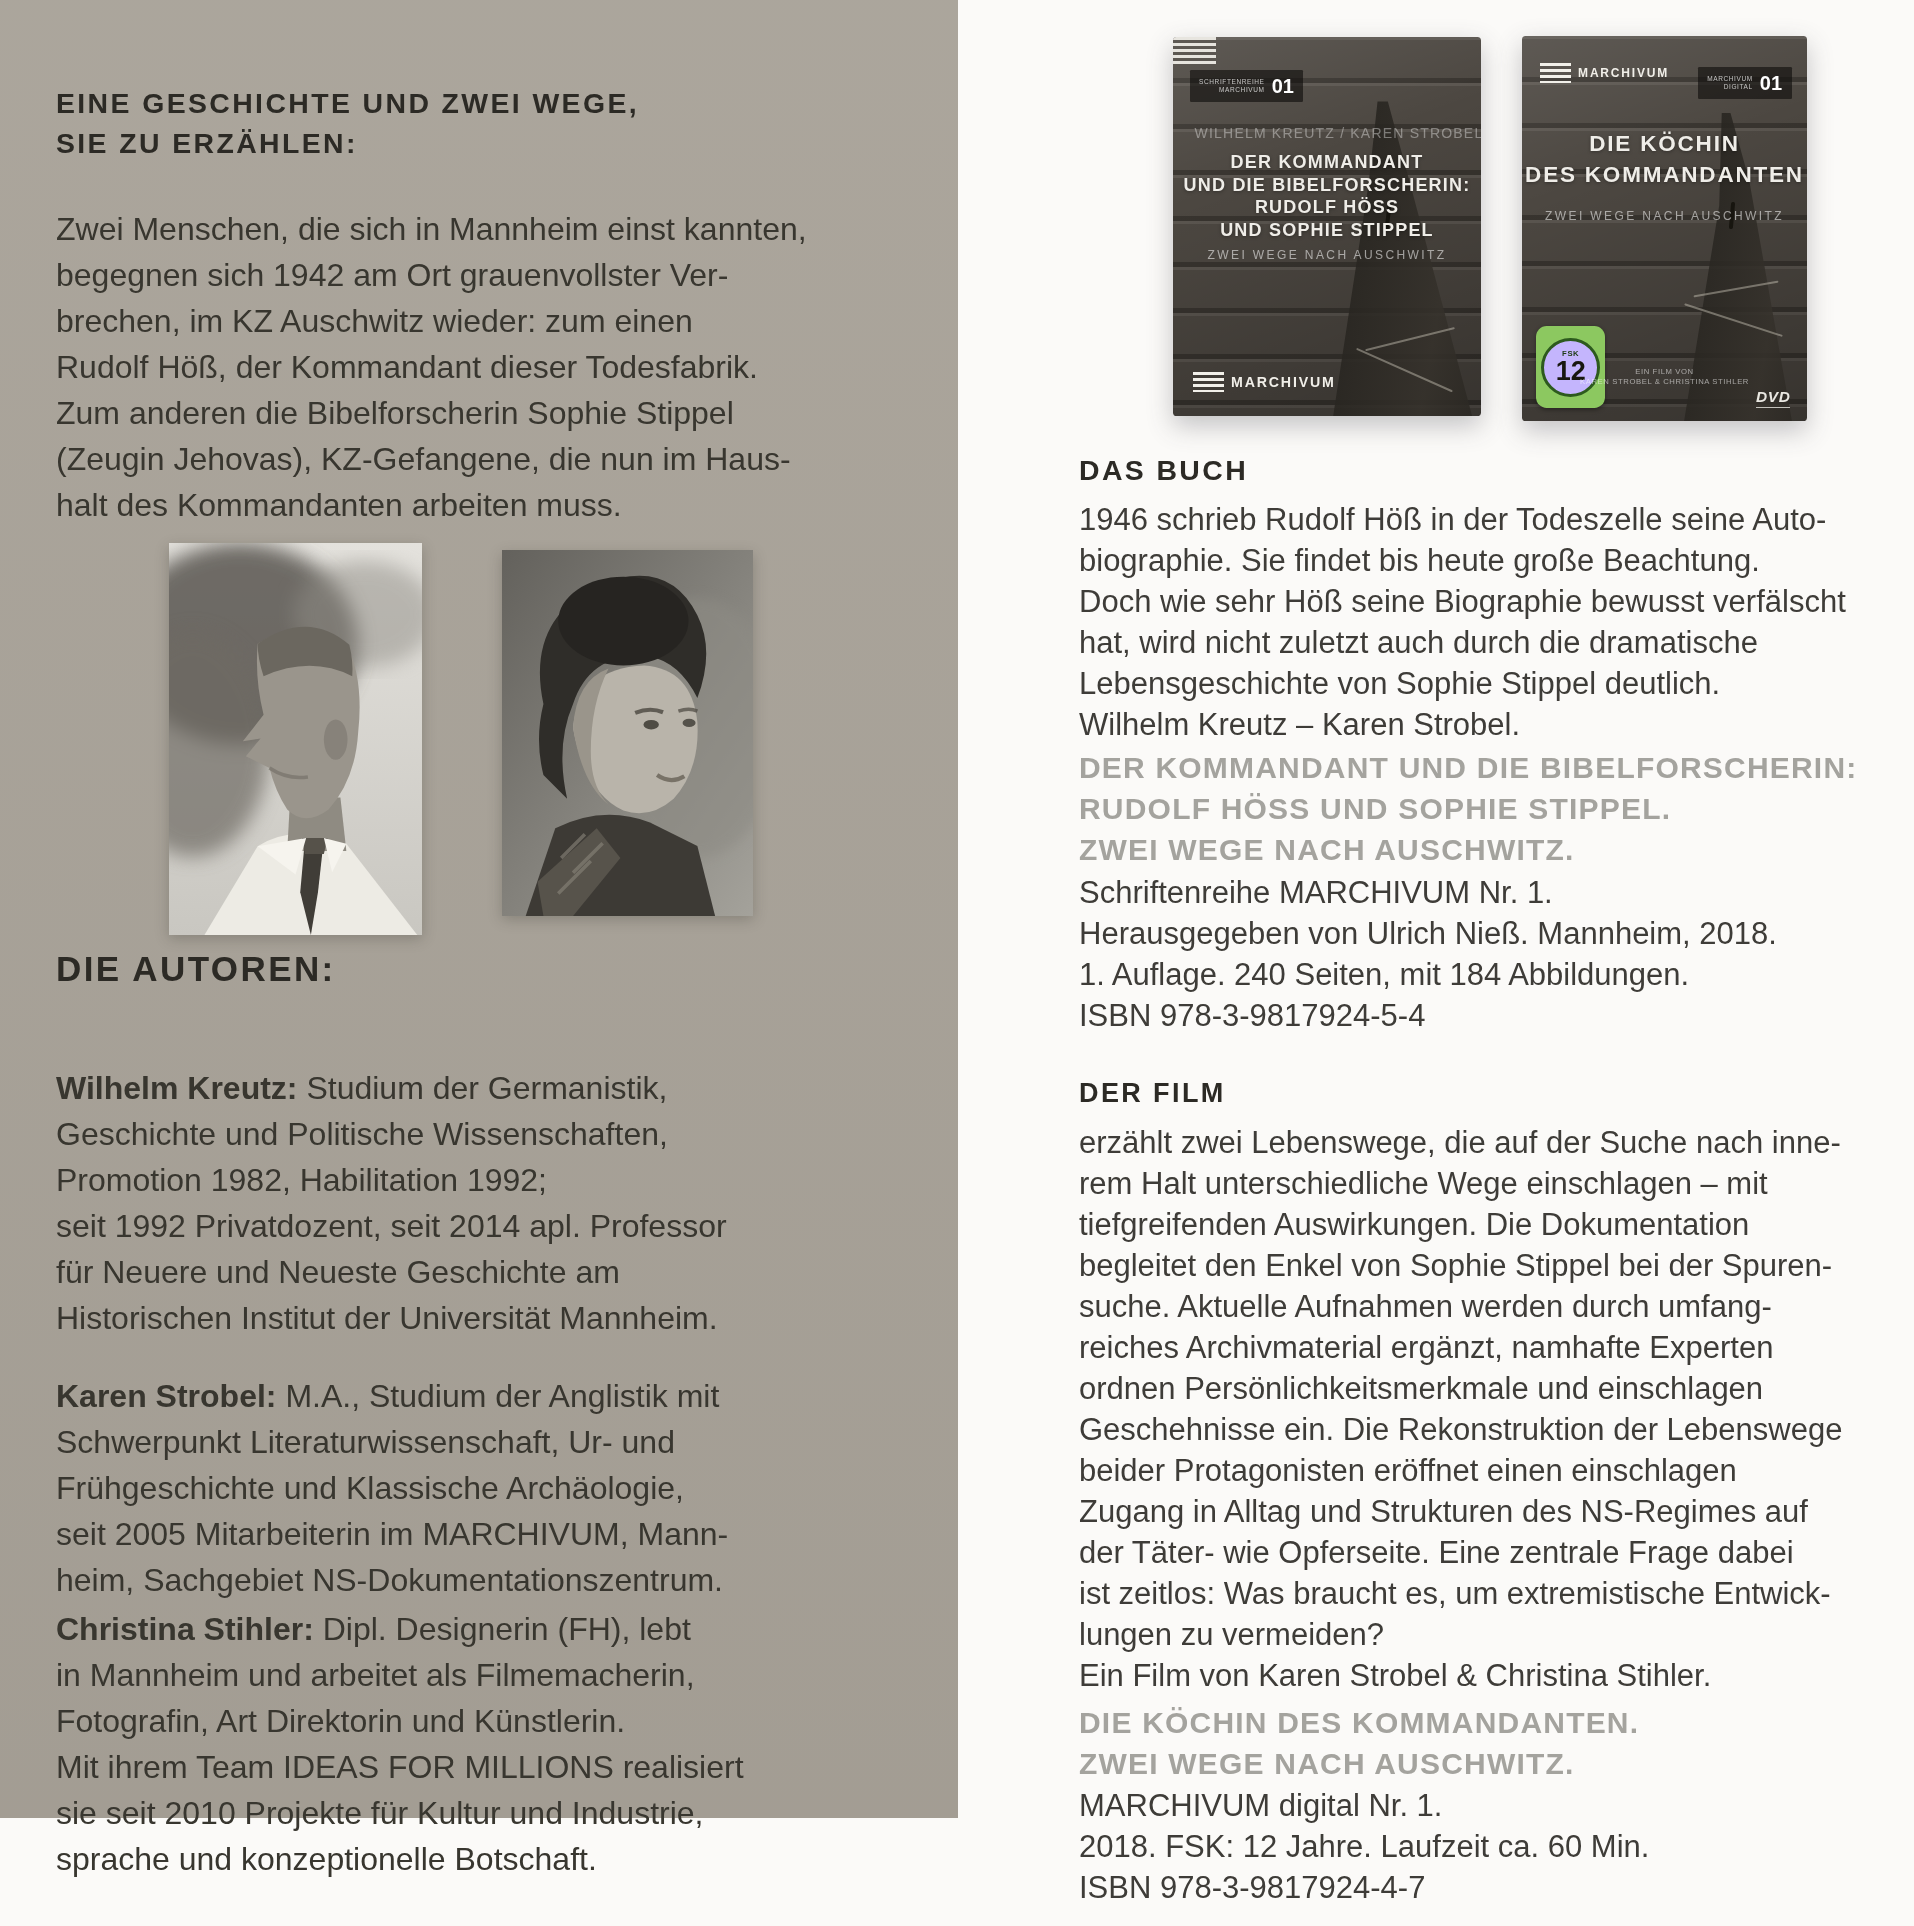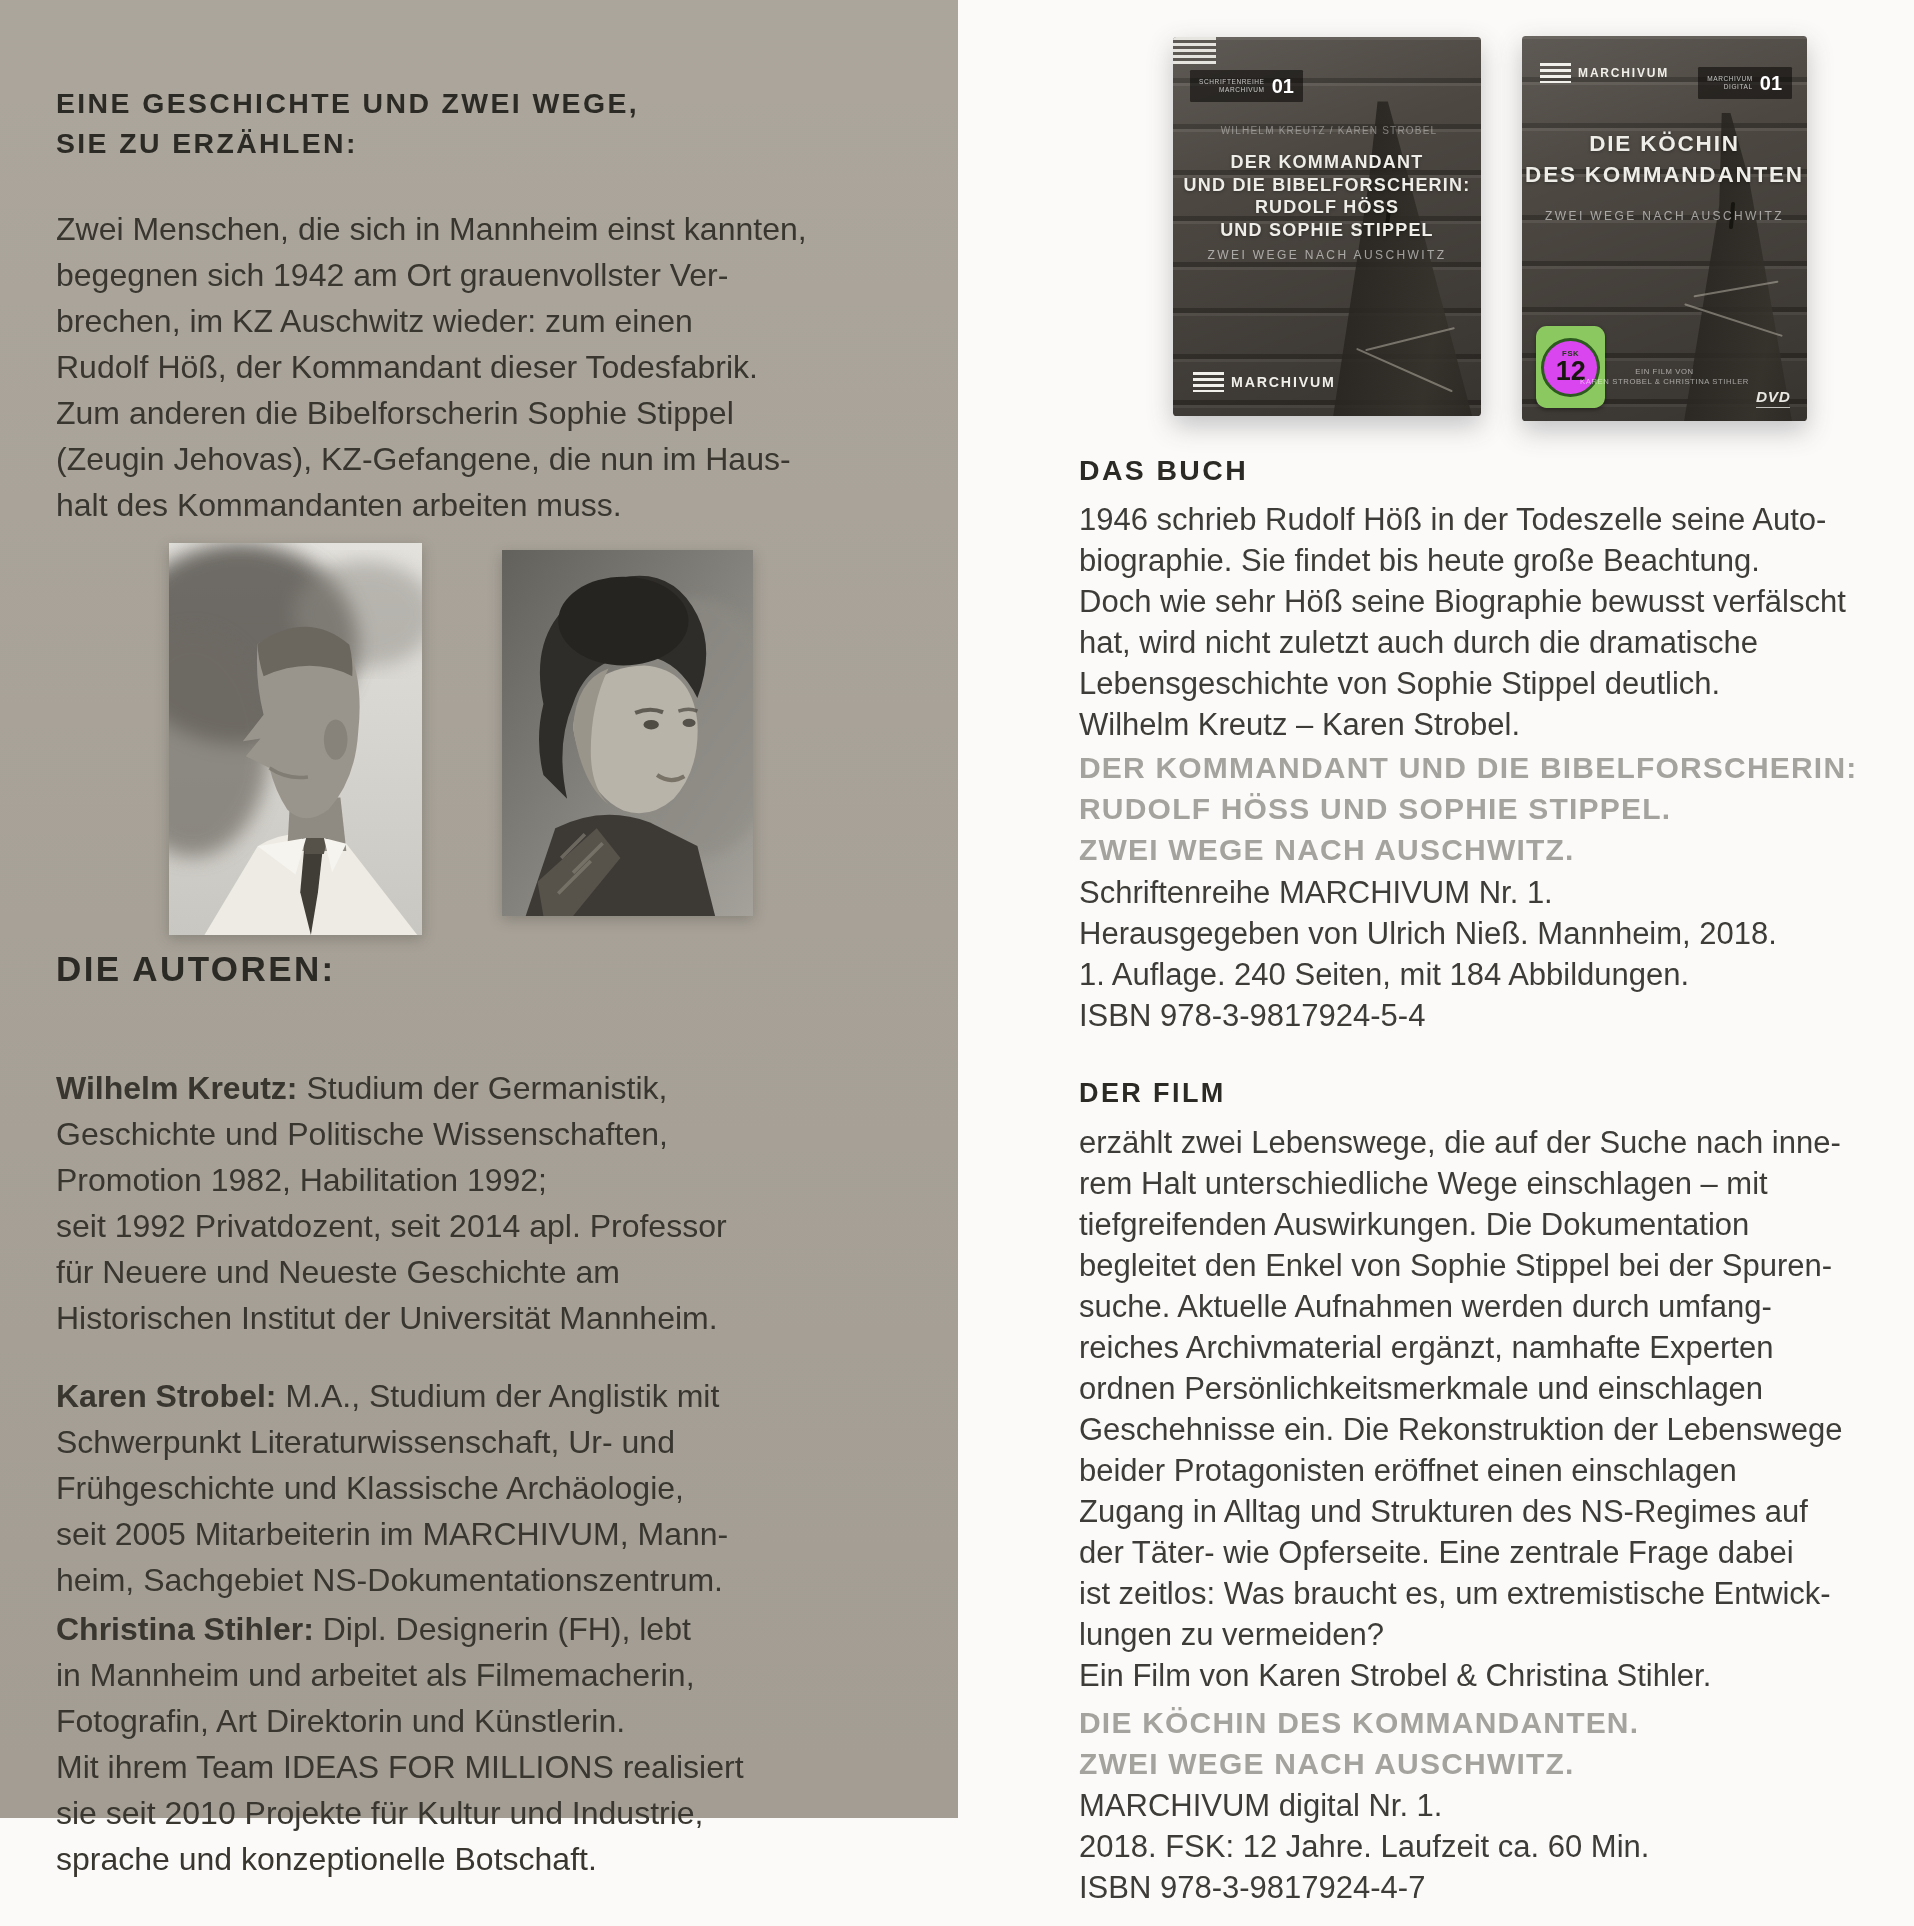--- a/index.html
+++ b/index.html
@@ -81,36 +81,36 @@
   .badge-lines .tiny { font-size:6.5px; line-height:7.7px; letter-spacing:0.6px; color:rgba(255,255,255,.72); white-space:nowrap; }
   .badge-num { font-size:20px; font-weight:bold; color:#fff; }
 
   .cover-logo { position:absolute; display:flex; align-items:center; gap:7.1px; }
   #logo-book-tr { right:13px; top:34px; width:43px; height:27px; opacity:.92; }
   #logo-book-bl { left:20px; bottom:24px; }
   #logo-dvd-tl  { left:18px; top:27px; }
   .logo-icon { width:31px; height:20px; }
   .logo-text { font-size:14.2px; font-weight:bold; letter-spacing:1.8px; color:#f1efe9; }
 
-  .cover-authors { position:absolute; left:2px; top:88px; width:100%; text-align:center;
-    font-size:10px; letter-spacing:1.2px; color:rgba(255,255,255,.38); }
+  .cover-authors { position:absolute; left:12px; top:88px; width:100%; text-align:center;
+    font-size:14px; letter-spacing:1.2px; color:rgba(255,255,255,.38); }
   .cover-title { position:absolute; left:0; width:100%; text-align:center; font-weight:bold; color:#efede8;
     text-shadow:0 0.6px 3.6px rgba(0,0,0,.35); }
   #title-book { top:114px; }
   #title-book .tl { font-size:18px; line-height:22.5px; letter-spacing:1.2px; }
   #title-dvd { top:92px; }
   #title-dvd .tl { font-size:22.5px; line-height:31px; letter-spacing:1.8px; }
   .cover-sub { position:absolute; left:0; width:100%; text-align:center; letter-spacing:2.4px; color:rgba(255,255,255,.55); }
   #sub-book { top:211px; font-size:12px; }
   #sub-dvd  { top:173px; font-size:12px; }
 
   .fsk { position:absolute; left:14.2px; bottom:13px; width:69px; height:82px; border-radius:10.7px;
     background:#8cc860; display:flex; align-items:center; justify-content:center;
     box-shadow:0 1.2px 4.7px rgba(0,0,0,.35); }
-  .fsk-circle { width:59px; height:59px; border-radius:50%; background:#d946ef; border:3.6px solid #2d5a1e;
+  .fsk-circle { width:59px; height:59px; border-radius:50%; background:#c4b5fd; border:3.6px solid #2d5a1e;
     display:flex; flex-direction:column; align-items:center; justify-content:center; }
   .fsk-label { font-size:7.7px; font-weight:bold; color:#1d3a12; letter-spacing:0.6px; }
   .fsk-num { font-size:27px; font-weight:bold; color:#18170f; line-height:27px; }
 
   .dvd-credit { position:absolute; left:0; bottom:33px; width:100%; text-align:center; }
   .dvd-credit .tiny { font-size:7.7px; line-height:10.7px; letter-spacing:0.6px; color:rgba(255,255,255,.55); }
   .dvd-format { position:absolute; right:16.6px; bottom:13px; font-size:15.4px; font-weight:bold;
     font-style:italic; letter-spacing:0.6px; color:#e9e7e1; border-bottom:1.8px double rgba(233,231,225,.8); padding-bottom:1.2px; }
 </style>
 </head>

